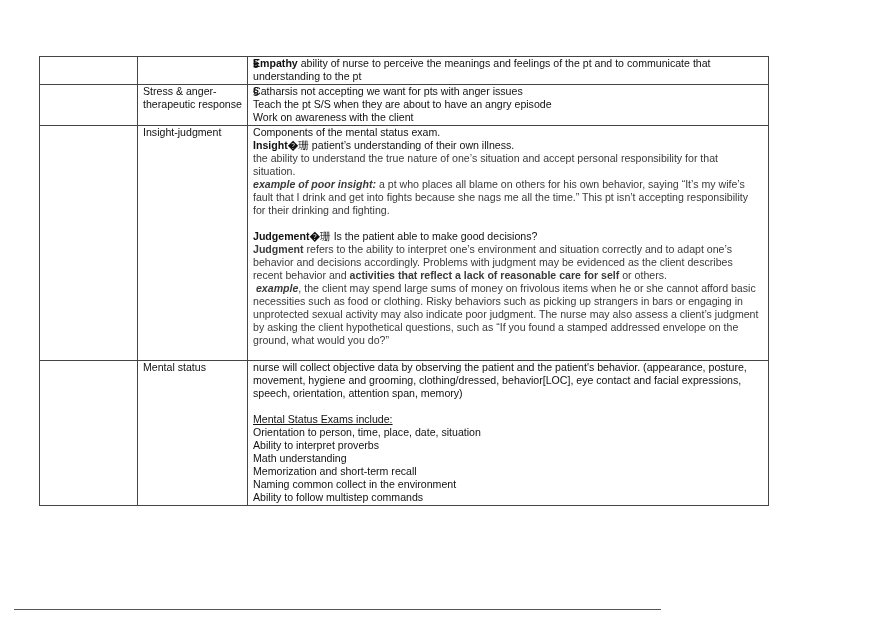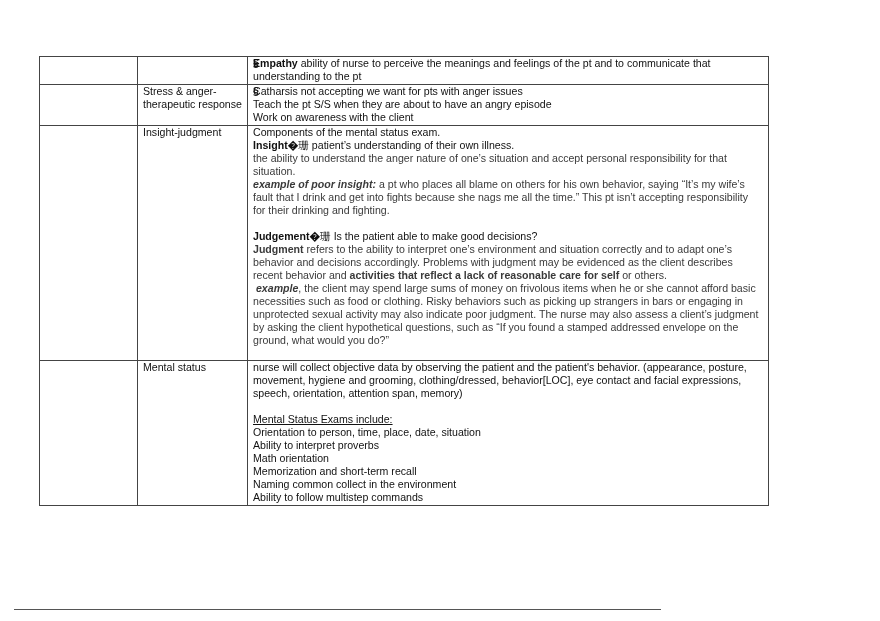--- a/index.html
+++ b/index.html
@@ -60,40 +60,40 @@
       <span class="line">Work on awareness with the client</span>
     </td>
   </tr>
 
   <tr>
     <td></td>
     <td>Insight-judgment</td>
     <td>
       <span class="line">Components of the mental status exam.</span>
       <span class="line"><span class="b">Insight</span><span class="b">�</span><span class="cjk">珊</span><span> patient’s understanding of their own illness.</span></span>
-      <span class="line gray">the ability to understand the anger nature of one’s situation and accept personal responsibility for that situation.</span>
+      <span class="line gray">the ability to understand the true nature of one’s situation and accept personal responsibility for that situation.</span>
       <span class="line gray"><span class="bi">example of poor insight:</span><span> a pt who places all blame on others for his own behavior, saying “It’s my wife’s fault that I drink and get into fights because she nags me all the time.” This pt isn’t accepting responsibility for their drinking and fighting.</span></span>
       <span class="blank"></span>
       <span class="line"><span class="b">Judgement</span><span class="b">�</span><span class="cjk">珊</span><span> Is the patient able to make good decisions?</span></span>
       <span class="line gray"><span class="b">Judgment</span><span> refers to the ability to interpret one’s environment and situation correctly and to adapt one’s behavior and decisions accordingly. Problems with judgment may be evidenced as the client describes recent behavior and </span><span class="b">activities that reflect a lack of reasonable care for self</span><span> or others.</span></span>
       <span class="line gray">&nbsp;<span class="bi">example</span><span>, the client may spend large sums of money on frivolous items when he or she cannot afford basic necessities such as food or clothing. Risky behaviors such as picking up strangers in bars or engaging in unprotected sexual activity may also indicate poor judgment. The nurse may also assess a client’s judgment by asking the client hypothetical questions, such as “If you found a stamped addressed envelope on the ground, what would you do?”</span></span>
       <span class="blank"></span>
     </td>
   </tr>
 
   <tr>
     <td></td>
     <td>Mental status</td>
     <td>
       <span class="line">nurse will collect objective data by observing the patient and the patient's behavior. (appearance, posture, movement, hygiene and grooming, clothing/dressed, behavior[LOC], eye contact and facial expressions, speech, orientation, attention span, memory)</span>
       <span class="blank"></span>
       <span class="line u">Mental Status Exams include:</span>
       <span class="line">Orientation to person, time, place, date, situation</span>
       <span class="line">Ability to interpret proverbs</span>
-      <span class="line">Math orientation</span>
+      <span class="line">Math understanding</span>
       <span class="line">Memorization and short-term recall</span>
       <span class="line">Naming common collect in the environment</span>
       <span class="line">Ability to follow multistep commands</span>
     </td>
   </tr>
 </tbody>
   </table>
 
 <div class="footer-rule"></div>
 

